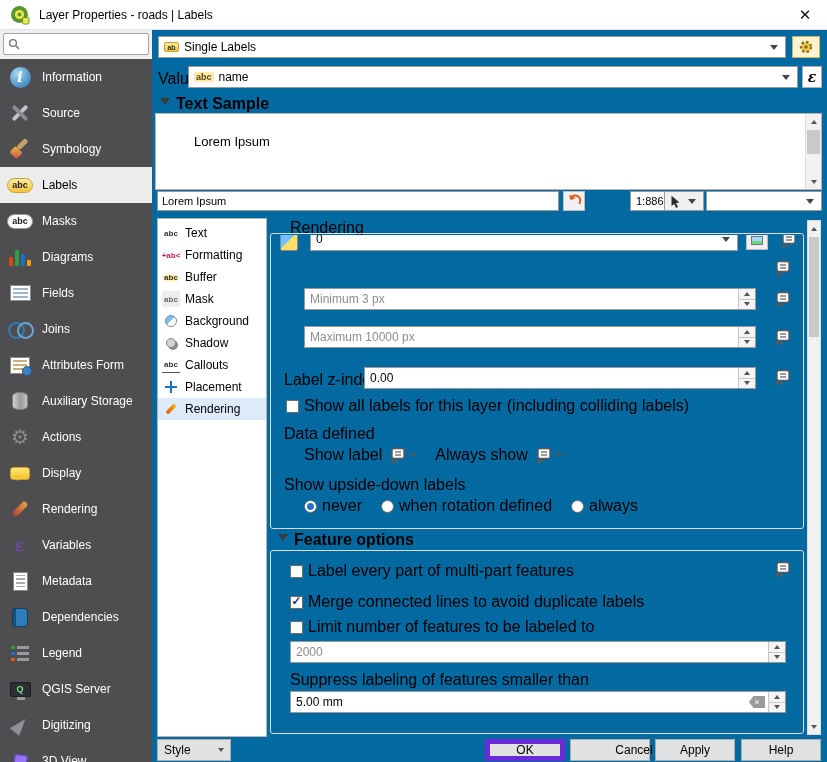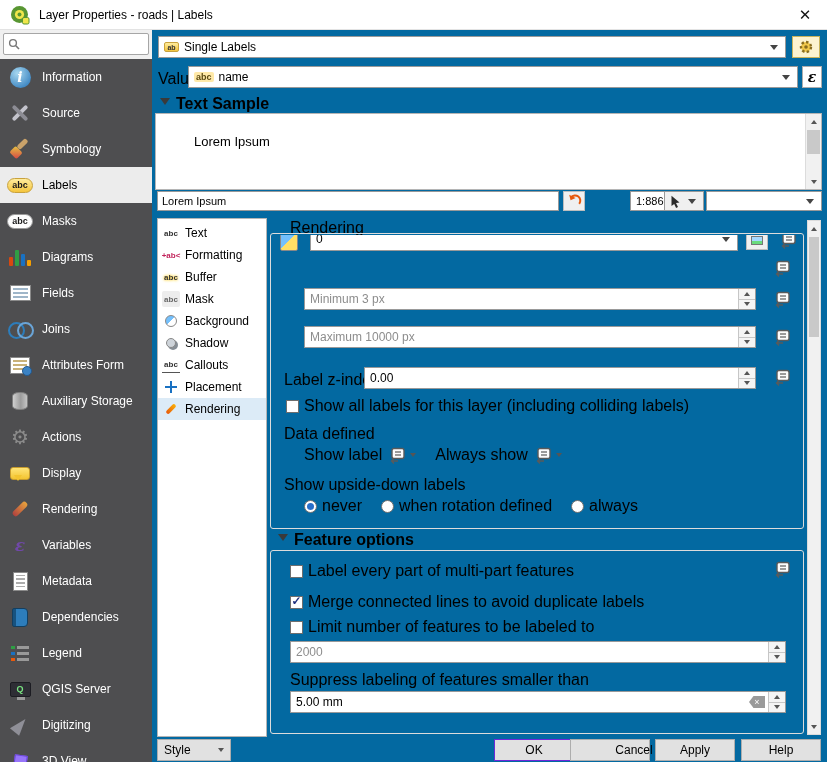--- a/index.html
+++ b/index.html
@@ -67,21 +67,21 @@
 .ca{width:0;height:0;border-left:4px solid transparent;border-right:4px solid transparent;border-top:5px solid #444;margin-right:7px;flex:none;}
 .spin{background:#fff;border:1px solid #999;display:flex;align-items:center;overflow:hidden;}
 .spin-text{flex:1;padding-left:5px;font-size:12px;white-space:nowrap;}
 .spin.dis .spin-text{color:#8d8d8d;}
 .sparr{width:17px;align-self:stretch;border-left:1px solid #c6c6c6;display:flex;flex-direction:column;flex:none;}
 .sparr i{flex:1;display:flex;align-items:center;justify-content:center;background:#f4f4f4;}
 .sparr i + i{border-top:1px solid #c6c6c6;}
 .tu{width:0;height:0;border-left:3px solid transparent;border-right:3px solid transparent;border-bottom:4px solid #555;}
 .td{width:0;height:0;border-left:3px solid transparent;border-right:3px solid transparent;border-top:4px solid #555;}
 .btn{background:#e1e1e1;border:1px solid #adadad;display:flex;align-items:center;justify-content:center;font-size:12px;}
-.btn.default{border:1px solid #6d28d9;margin-left:9px;}
+.btn.default{border:5px solid #6d28d9;}
 .cb{width:13px;height:13px;background:#fff;border:1px solid #6e6e6e;display:inline-flex;align-items:center;justify-content:center;flex:none;}
 .cb.on::after{content:"✓";color:#20317f;font-weight:bold;font-size:12px;margin-top:-2px;}
 .radio{width:13px;height:13px;border-radius:50%;background:#fff;border:1px solid #6e6e6e;display:inline-flex;align-items:center;justify-content:center;flex:none;}
 .radio.on::after{content:"";width:7px;height:7px;border-radius:50%;background:#2a6fc9;}
 .tri-sec{display:inline-block;width:0;height:0;border-left:5px solid transparent;border-right:5px solid transparent;border-top:7px solid #3a3a3a;}
 .ddbtn{width:20px;height:17px;display:inline-flex;align-items:center;justify-content:center;}
 .mini-tag{width:15px;height:10px;background:linear-gradient(#ffec9d,#f4c53d);border:1px solid #c9a23c;border-radius:2px;display:inline-flex;align-items:center;justify-content:center;font-size:7px;font-weight:bold;color:#333;flex:none;}
 .abc-glyph{font-size:9px;font-weight:bold;color:#5b4a12;background:#ffe9a8;border-radius:2px;padding:0 2px;flex:none;}
 
 .tablist{position:absolute;background:#fff;border:1px solid #b5b5b5;padding-top:3px;}

